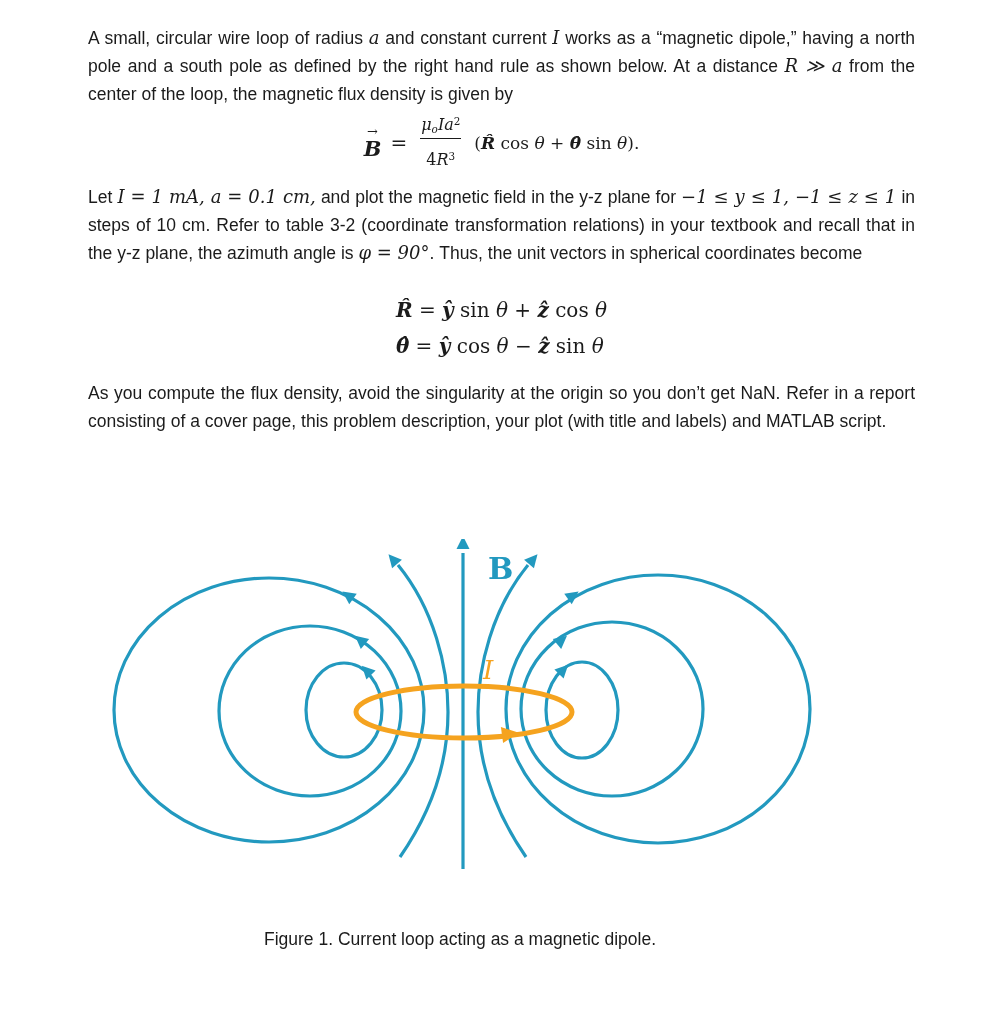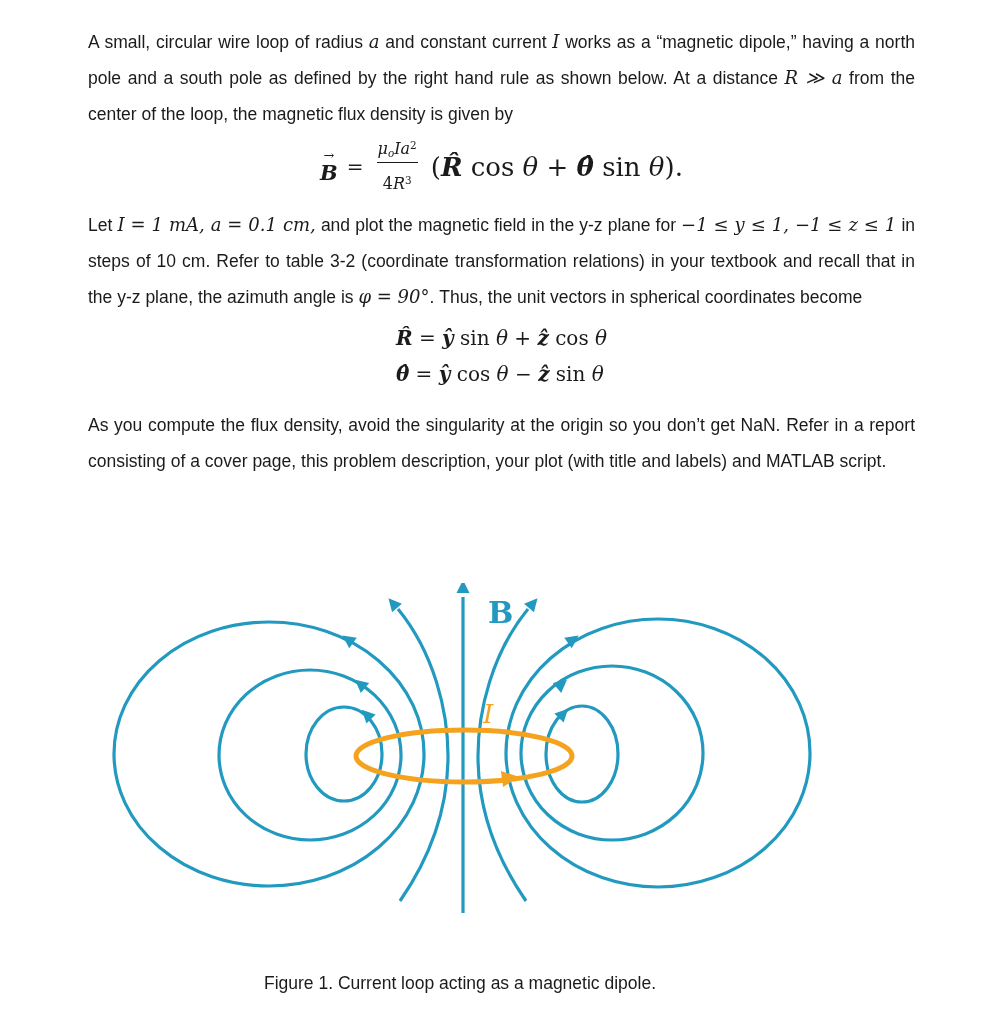--- a/index.html
+++ b/index.html
@@ -6,21 +6,21 @@
   * { box-sizing: border-box; }
   html,body { margin:0; padding:0; background:#ffffff; }
   .page {
     width: 995px; height: 1024px; overflow: hidden;
     background:#ffffff; color: var(--ink);
     font-family: "Liberation Sans", "DejaVu Sans", sans-serif;
     padding: 24px 80px 0 88px;
   }
   .para {
     margin: 0; text-align: justify;
-    font-size: 17.5px; line-height: 36px; color: var(--ink);
+    font-size: 17.5px; line-height: 28px; color: var(--ink);
   }
   
   .seg-r  { }
   .seg-m    { font-family: "DejaVu Serif", "Liberation Serif", serif; }
   .seg-mi   { font-family: "DejaVu Serif", "Liberation Serif", serif; font-style: italic; }
   .seg-mbi  { font-family: "DejaVu Serif", "Liberation Serif", serif; font-style: italic; font-weight: bold; }
   .seg-misub{ font-family: "DejaVu Serif", "Liberation Serif", serif; font-style: italic; font-size: 0.65em; vertical-align: -0.25em; }
   .seg-misup{ font-family: "DejaVu Serif", "Liberation Serif", serif; font-size: 0.65em; vertical-align: 0.5em; }
   .para .seg-mi { font-size: 18px; }
 
@@ -30,24 +30,24 @@
     display: flex; justify-content: center; align-items: center; gap: 9px;
     font-family: "DejaVu Serif", "Liberation Serif", serif; font-size: 21px; color: var(--ink);
   }
   .vec { display: inline-flex; flex-direction: column; align-items: center; line-height: 1; }
   .vec-arrow { font-size: 13px; height: 11px; line-height: 10px; }
   .vec-letter { font-weight: bold; font-style: italic; font-size: 21px; }
   .eq-sign { font-size: 20px; }
   .frac { display: inline-flex; flex-direction: column; align-items: center; font-size: 16px; line-height: 1.15; }
   .frac .num { padding: 0 5px 2px; }
   .frac .den { border-top: 1.6px solid #1a1a1a; padding: 12px 6px 0; text-align: center; }
-  .eq1-rhs { font-size: 26px; text-align: center; }
+  .eq1-rhs { font-size: 17px; text-align: center; }
 
   
-  .eq-block { margin: 4px 0 14px; text-align: center; }
+  .eq-block { margin: 24px 0 14px; text-align: center; }
   .eq-inner { display: inline-block; text-align: left; }
   .eq-line { font-size: 20px; line-height: 34px; margin: 2px 0; color: var(--ink); }
 
   
   .figure-wrap { margin: 104px 0 0 12px; width: 720px; }
   .b-lab { font-family: "DejaVu Serif", "Liberation Serif", serif; font-weight: bold; font-size: 30px; fill: var(--teal); }
   .i-lab { font-family: "DejaVu Serif", "Liberation Serif", serif; font-style: italic; font-size: 26px; fill: var(--orange); }
   .caption { margin: 56px 0 12px 12px; width: 720px; text-align: center; font-size: 17.5px; color: var(--ink); }
 </style>
 </head>

